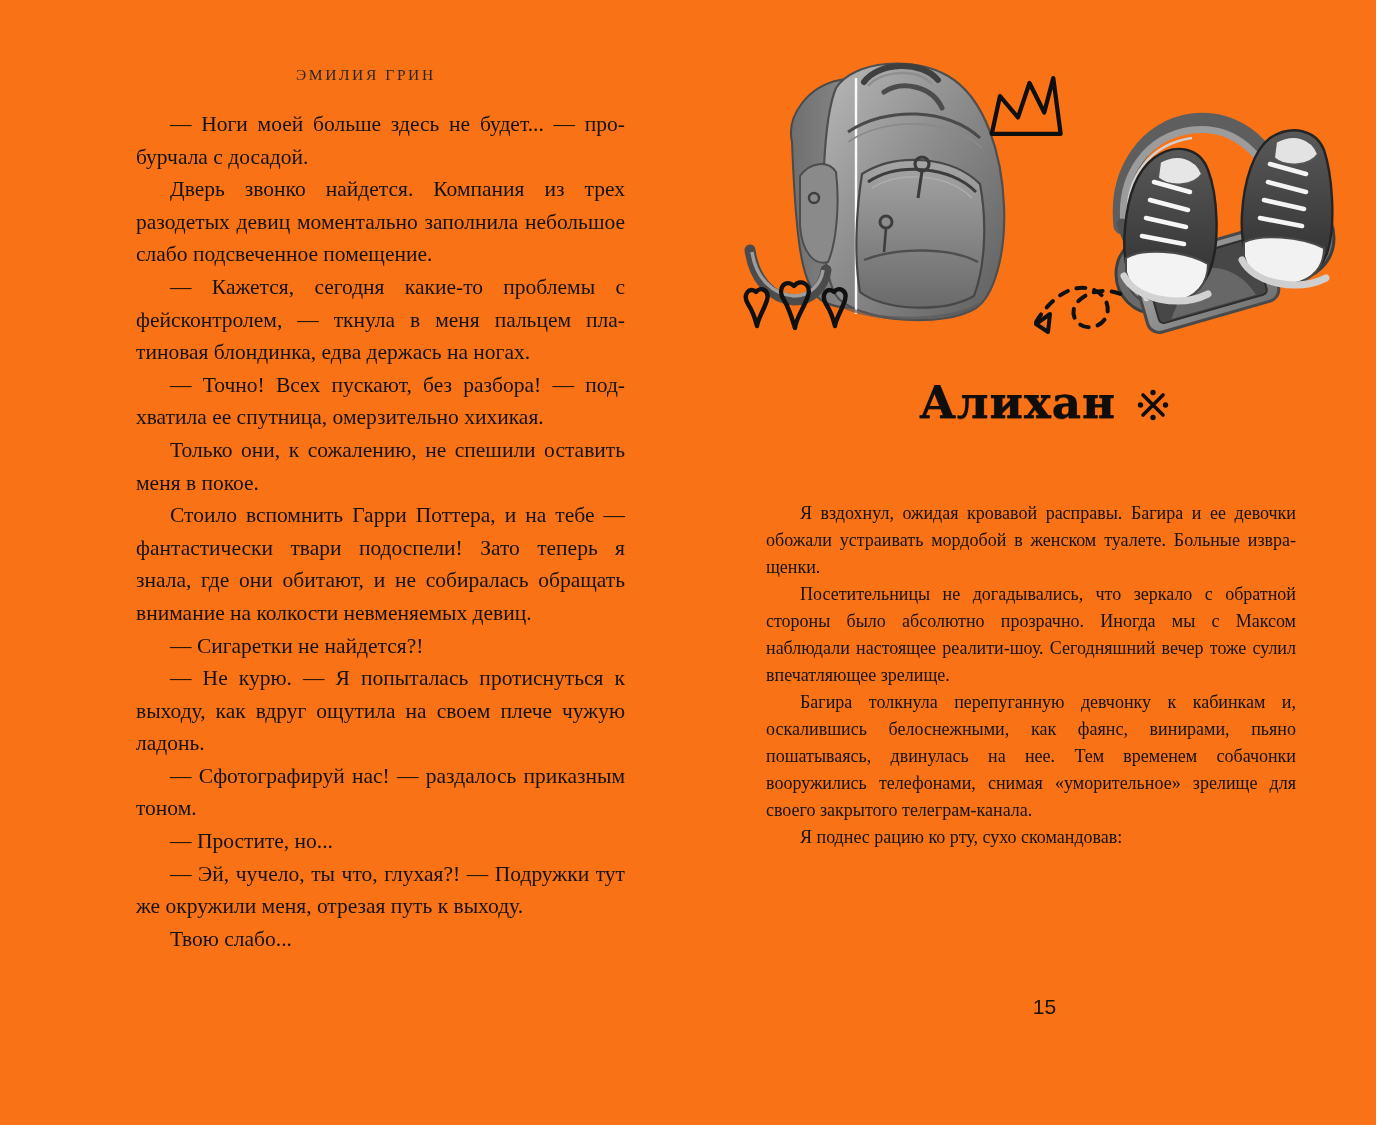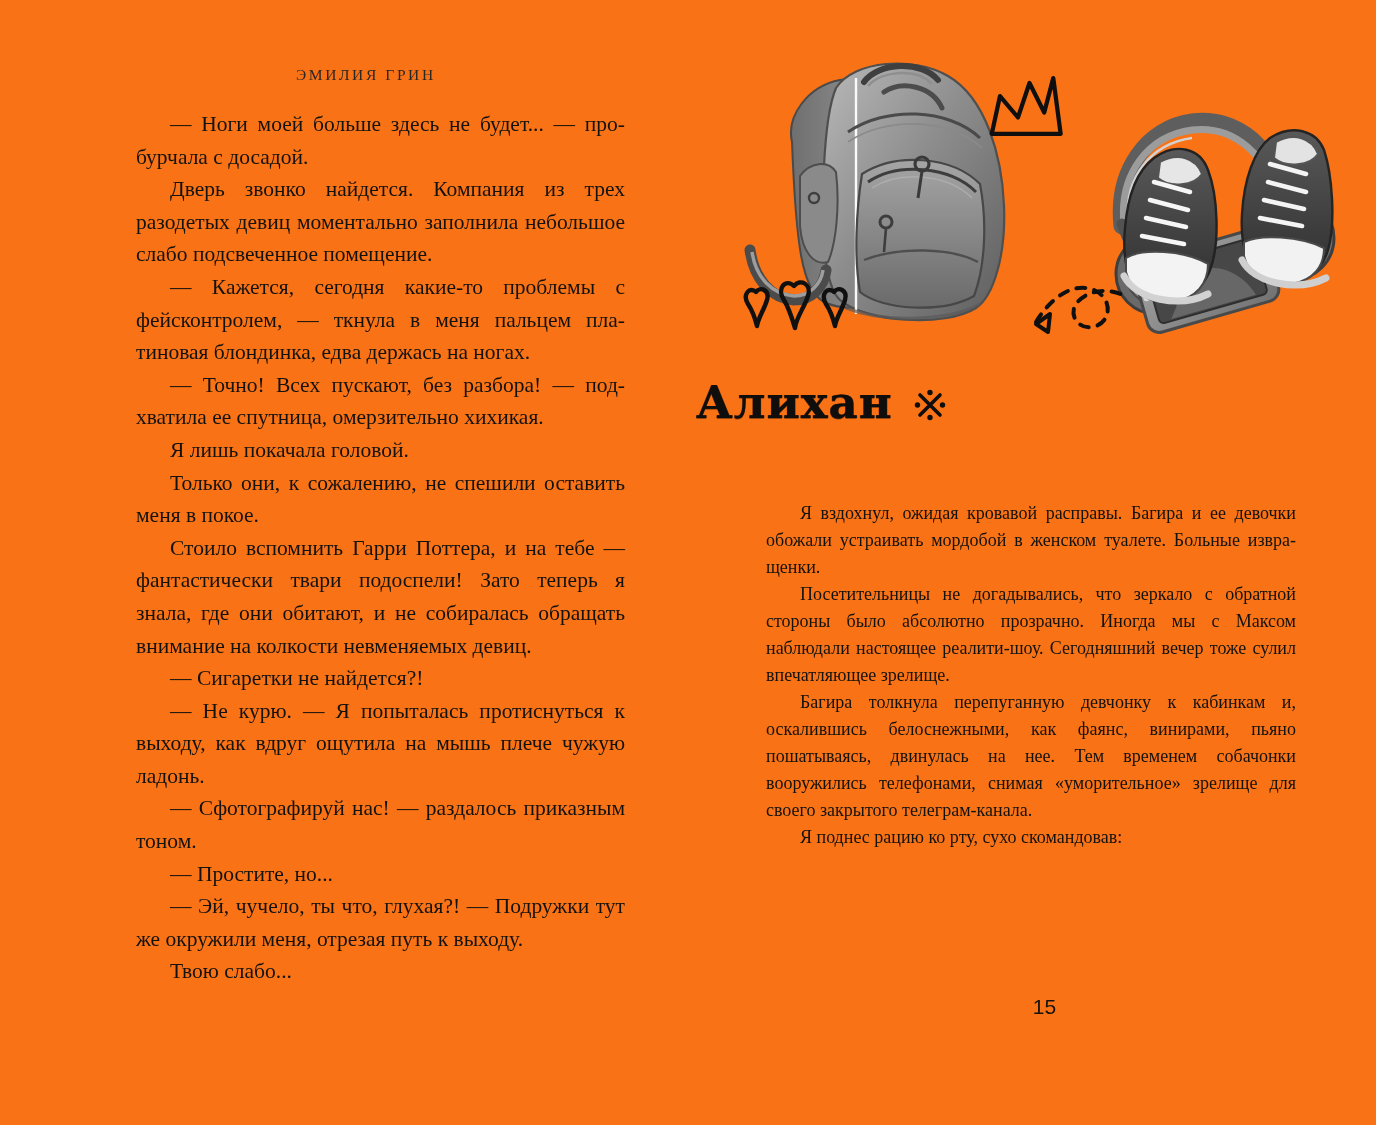--- a/index.html
+++ b/index.html
@@ -58,20 +58,21 @@
     width: 640px;
     height: 290px;
   }
   .illustration svg { display: block; width: 100%; height: 100%; }
 
   .chapter-title-wrap {
     position: absolute;
     left: 0;
     top: 376px;
     width: 697px;
+    text-align: center;
   }
   .chapter-title {
     display: inline-block;
     font-family: "DejaVu Serif", "Liberation Serif", serif;
     font-weight: bold;
     font-size: 45px;
     letter-spacing: 1px;
     color: #100e0c;
     vertical-align: middle;
     text-shadow:
@@ -126,25 +127,24 @@
 
   <div class="left-page">
 
     <div class="running-head">ЭМИЛИЯ  ГРИН</div>
 
     <div class="left-column">
       <p class="para">— Ноги моей больше здесь не будет... — про­бурчала с досадой.</p>
       <p class="para">Дверь звонко найдется. Компания из трех разодетых девиц моментально заполнила не­большое слабо подсвеченное помещение.</p>
       <p class="para">— Кажется, сегодня какие-то проблемы с фейсконтролем, — ткнула в меня пальцем пла­тиновая блондинка, едва держась на ногах.</p>
       <p class="para">— Точно! Всех пускают, без разбора! — под­хватила ее спутница, омерзительно хихикая.</p>
-      <p class="para">Я лишь покачала головой.</p>
       <p class="para">Только они, к сожалению, не спешили оста­вить меня в покое.</p>
       <p class="para">Стоило вспомнить Гарри Поттера, и на тебе — фантастически твари подоспели! Зато теперь я знала, где они обитают, и не собиралась обращать внимание на колкости невменяемых девиц.</p>
       <p class="para">— Сигаретки не найдется?!</p>
-      <p class="para">— Не курю. — Я попыталась протиснуться к выходу, как вдруг ощутила на мышь плече чу­жую ладонь.</p>
+      <p class="para">— Не курю. — Я попыталась протиснуться к выходу, как вдруг ощутила на своем плече чу­жую ладонь.</p>
       <p class="para">— Сфотографируй нас! — раздалось приказ­ным тоном.</p>
       <p class="para">— Простите, но...</p>
       <p class="para">— Эй, чучело, ты что, глухая?! — Подружки тут же окружили меня, отрезая путь к выходу.</p>
       <p class="para">Твою слабо...</p>
     </div>
   </div>
 
   <div class="right-page">
 
     <div class="illustration">

